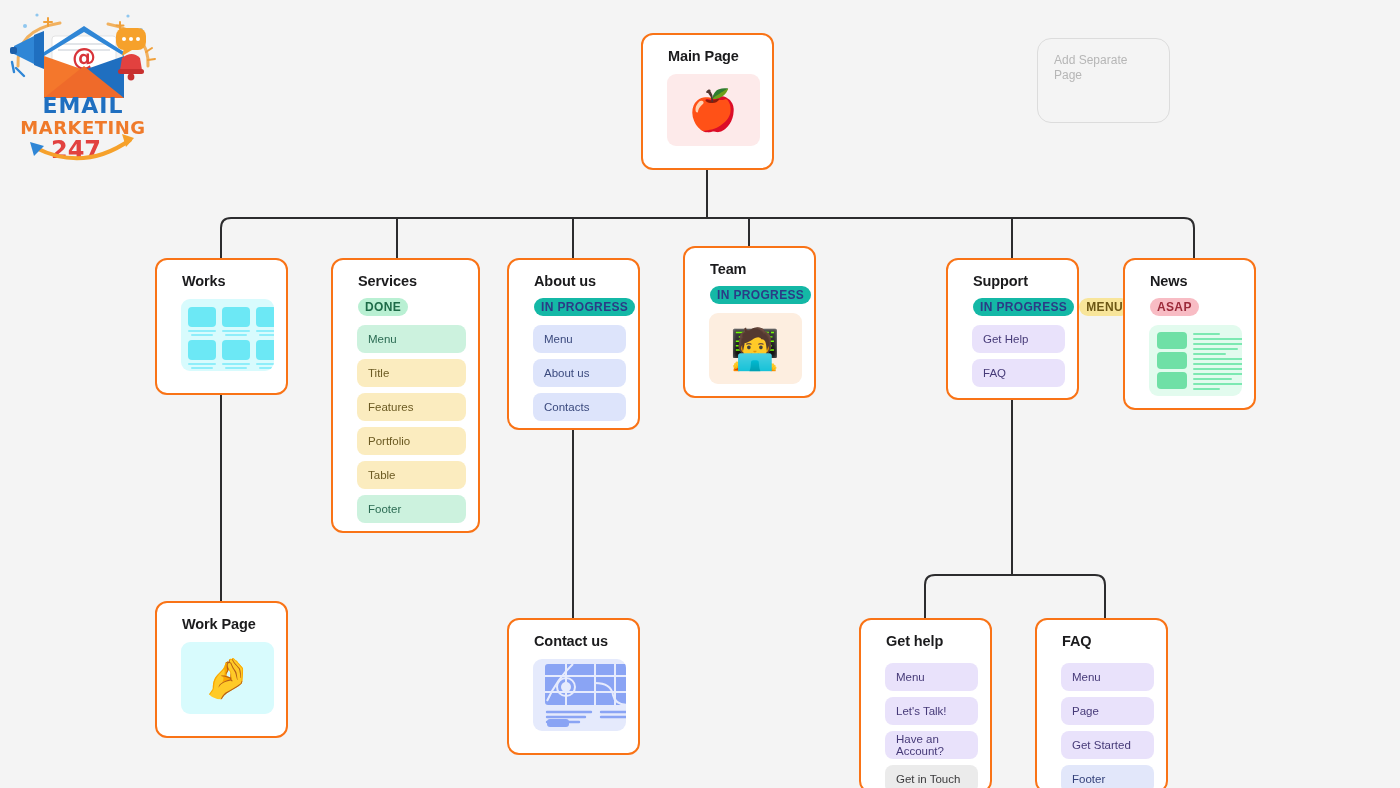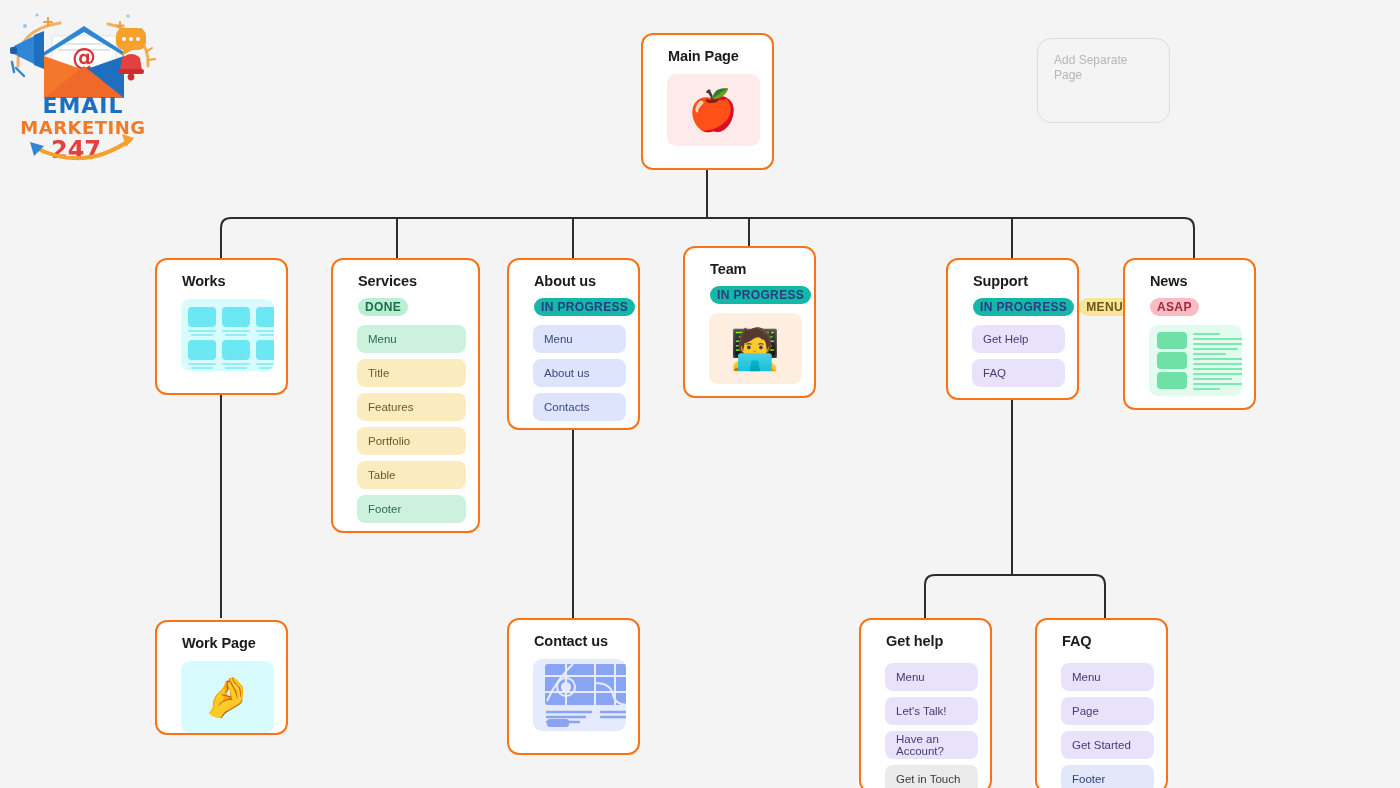--- a/index.html
+++ b/index.html
@@ -276,21 +276,21 @@
             <path d="M45,44 L100,44"></path>
           <path d="M45,49 L100,49"></path>
             <path d="M45,54 L82,54"></path>
             <path d="M45,59 L100,59"></path>
             <path d="M45,64 L70,64"></path>
         </g>
       </svg>
     </div>
   </div>
 
-  <div class="card" style="left:155px;top:620px;width:133px;height:115px;">
+  <div class="card" style="left:155px;top:601px;width:133px;height:137px;">
     <div class="card-title">Work Page</div>
     <div class="thumb emoji t-cyan" style="height:72px;">
       <span class="emoji-glyph">🤌</span>
     </div>
   </div>
 
   <div class="card" style="left:507px;top:618px;width:133px;height:137px;">
     <div class="card-title">Contact us</div>
     <div class="thumb t-lav" style="height:72px;">
       <svg width="109" height="72" viewBox="0 0 109 72">

